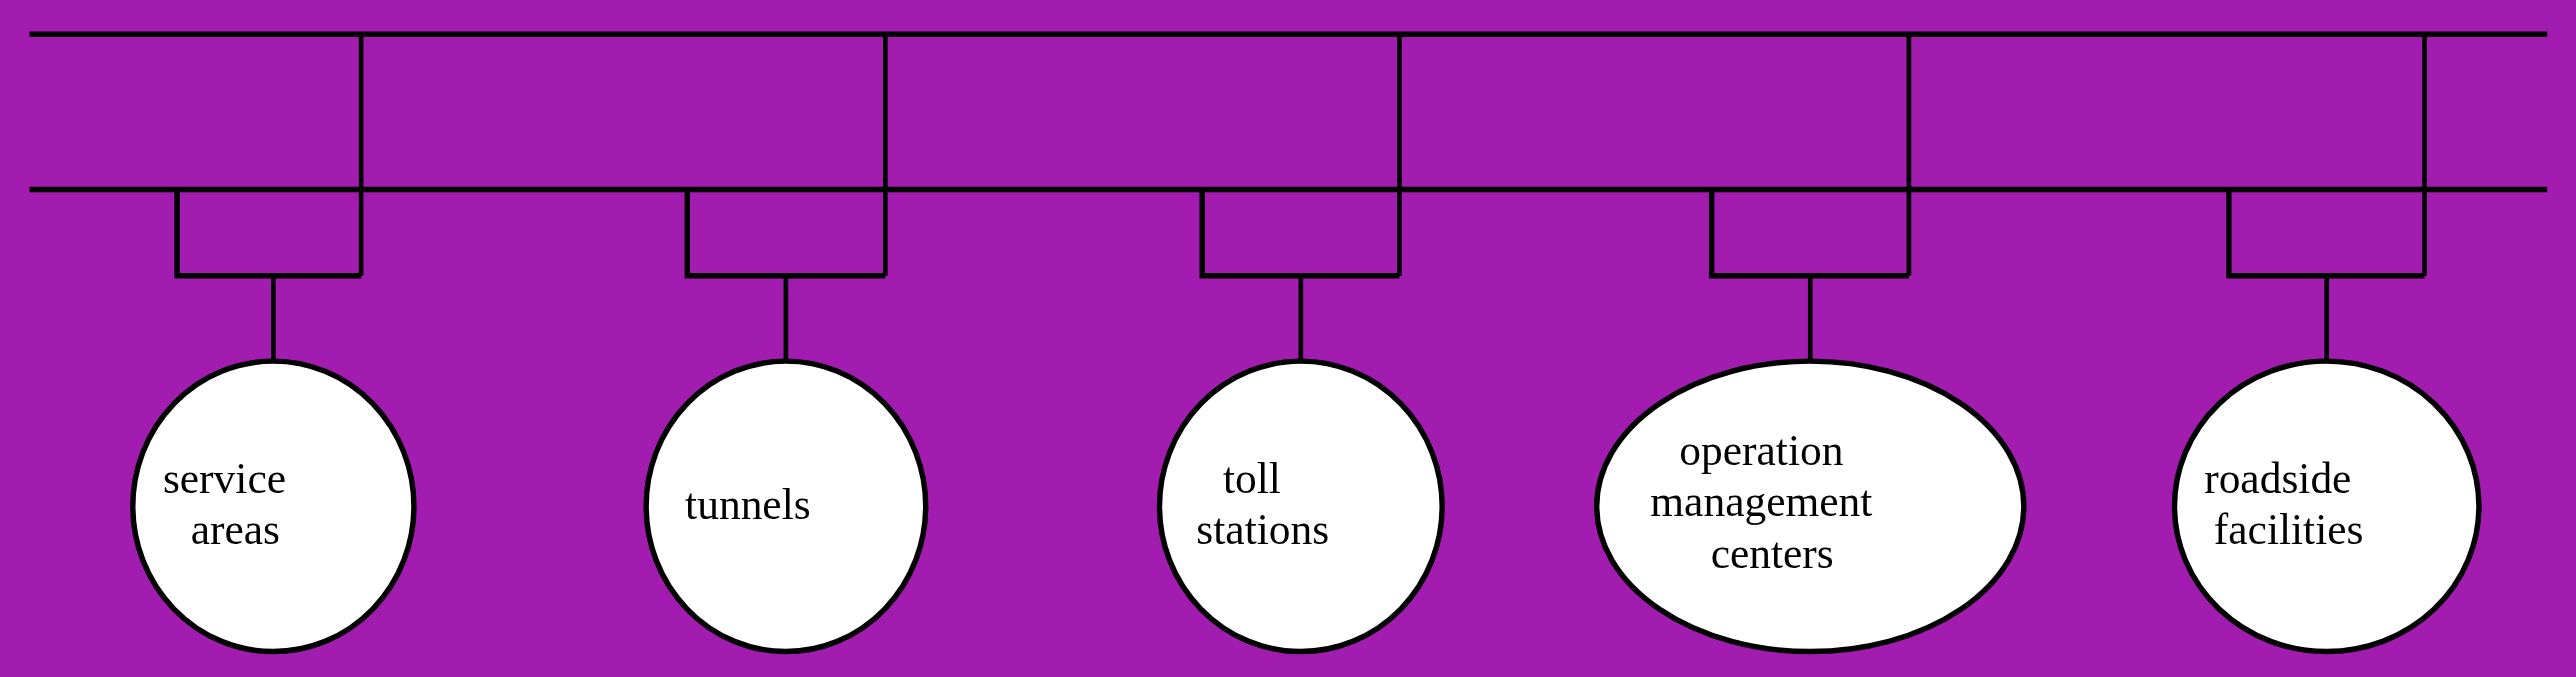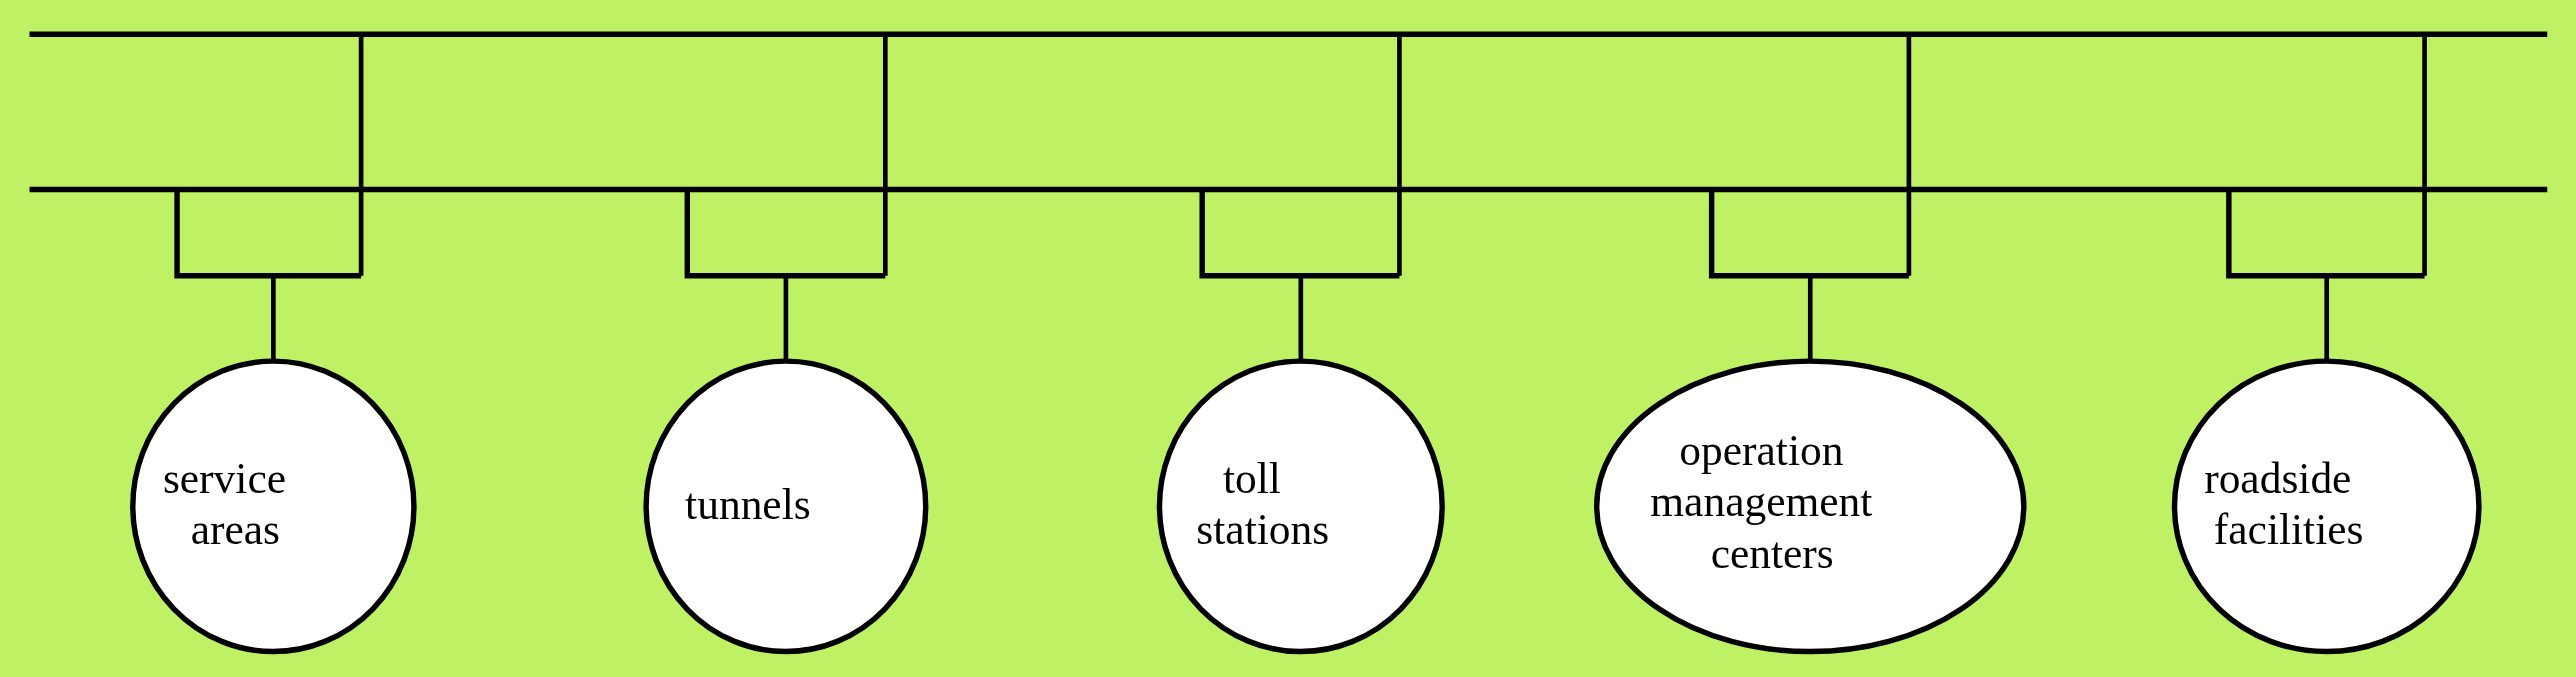--- a/index.html
+++ b/index.html
@@ -8,21 +8,21 @@
     padding: 0;
     background: #ffffff;
   }
   body {
     font-family: "Liberation Serif", "DejaVu Serif", serif;
   }
   #diagram-root {
     position: relative;
     width: 2576px;
     height: 678px;
-    background: #bef264;
+    background: #a21caf;
     overflow: hidden;
   }
   #diagram-svg {
     position: absolute;
     top: 0;
     left: 0;
     width: 2576px;
     height: 678px;
     display: block;
   }

